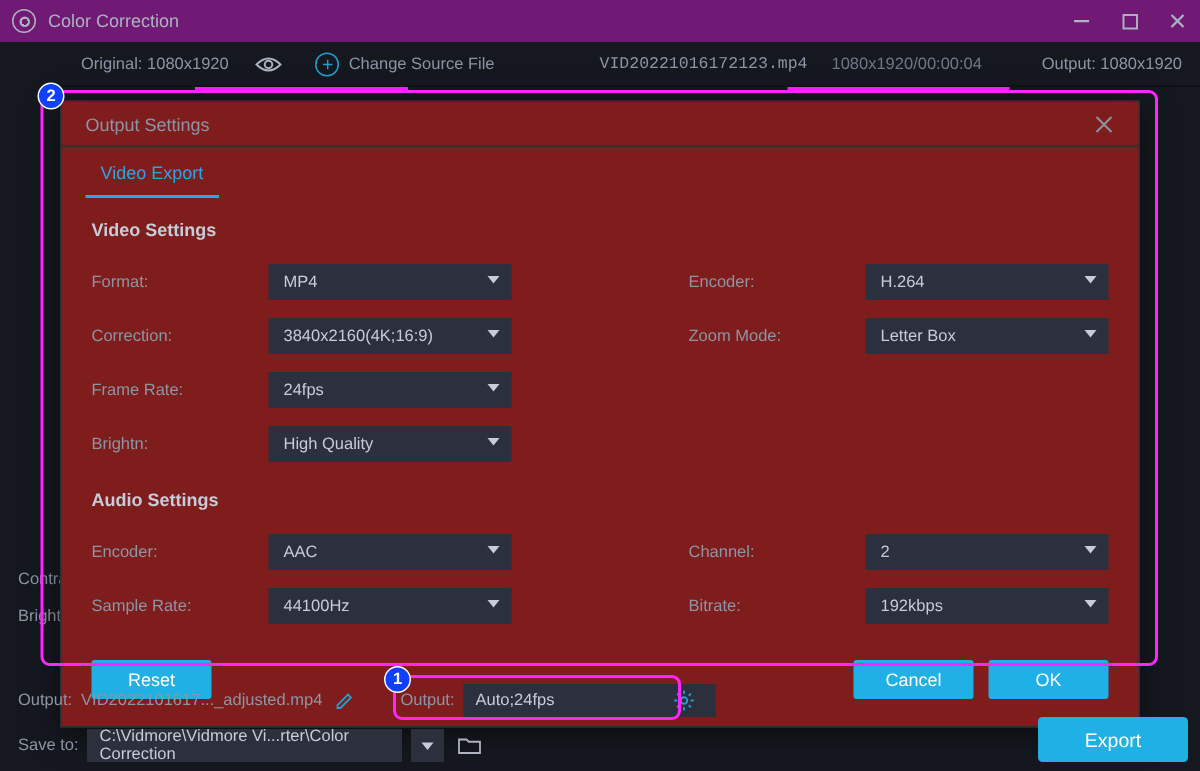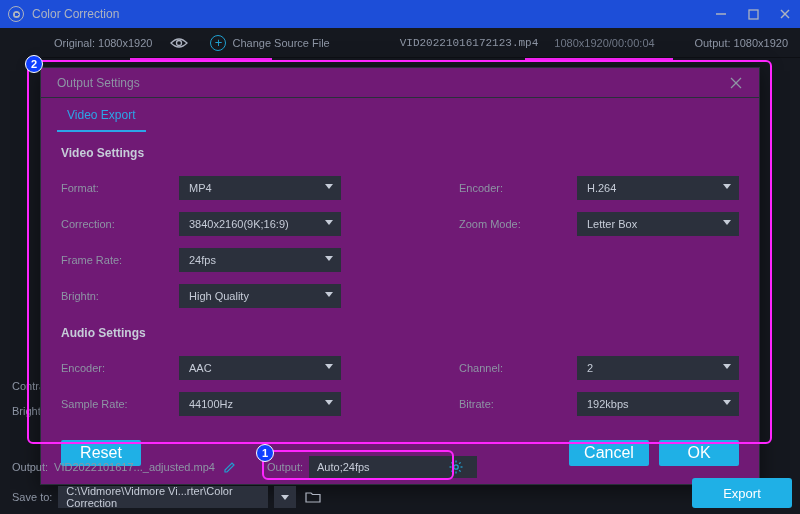--- a/index.html
+++ b/index.html
@@ -1,52 +1,52 @@
 <!DOCTYPE html>
 <html><head>
 <meta charset="utf-8">
 <style>
   * { margin: 0; padding: 0; box-sizing: border-box; font-family: -apple-system, BlinkMacSystemFont, "Segoe UI", Arial, sans-serif; }
   body { background: #15181f; color: #adb3c0; font-size: 12px; width: 800px; height: 514px; overflow: hidden; position: relative; }
   
-  .titlebar { height: 28px; display: flex; align-items: center; padding: 1px 8px; background: #1d4ed8; }
+  .titlebar { height: 28px; display: flex; align-items: center; padding: 1px 8px; background: #701a75; }
   .titlebar .app-icon { width: 16px; height: 16px; border: 1.5px solid #adb3c0; border-radius: 50%; display: flex; align-items: center; justify-content: center; margin-right: 8px; }
   .titlebar .app-icon::after { content: ""; width: 7px; height: 7px; border-radius: 50%; background: radial-gradient(circle, transparent 2px, #adb3c0 2px); }
   .title-text { flex: 1; font-size: 12px; color: #adb3c0; }
   .win-controls { display: flex; gap: 18px; }
   .win-btn { width: 14px; height: 14px; display: flex; align-items: center; justify-content: center; color: #adb3c0; cursor: pointer; font-size: 14px; }
   
   .topbar { height: 30px; padding: 0 12px; display: flex; align-items: center; font-size: 11px; color: #8d95a4; border-bottom: 1px solid #0d0f14; margin-left: 42px; }
   .orig-label { color: #8d95a4; }
   .eye-icon { margin-left: 18px; width: 18px; height: 18px; display: flex; align-items: center; justify-content: center; }
   .changesrc { margin-left: 22px; display: flex; align-items: center; gap: 6px; color: #8d95a4; cursor: pointer; }
   .plus-circle { width: 16px; height: 16px; border-radius: 50%; border: 1.5px solid #20a0d0; color: #20a0d0; display: flex; align-items: center; justify-content: center; font-size: 13px; line-height: 1; }
   .file-info { margin-left: 70px; color: #8d95a4; font-family: Liberation Mono, monospace; }
   .file-meta { margin-left: 16px; color: #707887; }
   .top-out { margin-left: auto; color: #8d95a4; }
   .top-underline { position: absolute; top: 58px; height: 2px; background: #ff25ff; }
   
   
   .annot-rect { position: absolute; border: 2.5px solid #ff25ff; border-radius: 6px; pointer-events: none; }
   .annot-badge { position: absolute; width: 18px; height: 18px; border-radius: 50%; background: #1040ff; color: #fff; font-size: 11px; font-weight: bold; display: flex; align-items: center; justify-content: center; border: 1.5px solid #fff; pointer-events: none; z-index: 5; }
   
-  .dialog { position: absolute; left: 40px; top: 67px; width: 720px; background: #701a75; border: 1px solid #2a2f3a; box-shadow: 0 4px 20px rgba(0,0,0,0.5); }
+  .dialog { position: absolute; left: 40px; top: 67px; width: 720px; background: #7f1d1d; border: 1px solid #2a2f3a; box-shadow: 0 4px 20px rgba(0,0,0,0.5); }
   .dialog-hdr { height: 30px; display: flex; align-items: center; padding: 0 16px; font-size: 12px; color: #8d95a4; border-bottom: 1px solid #2a2f3a; }
   .dialog-close { margin-left: auto; cursor: pointer; font-size: 16px; color: #8d95a4; }
   .tabs { padding: 10px 16px 0 16px; }
   .tab { display: inline-block; color: #2ca5e8; padding: 0 10px 8px 10px; border-bottom: 2px solid #2ca5e8; font-size: 12px; cursor: pointer; }
   
   .section-title { padding: 14px 20px 8px 20px; font-size: 12px; font-weight: bold; color: #c6ccd8; }
   .form-grid { display: grid; grid-template-columns: 100px 162px 1fr 100px 162px; column-gap: 18px; row-gap: 12px; padding: 8px 20px 4px 20px; align-items: center; }
   .lbl { font-size: 11px; color: #8d95a4; }
   .select { background: #2b303c; height: 24px; display: flex; align-items: center; padding: 0 10px; font-size: 11px; color: #c6ccd8; cursor: pointer; position: relative; }
   .select .caret { position: absolute; right: 8px; top: 8px; width: 0; height: 0; border-left: 4px solid transparent; border-right: 4px solid transparent; border-top: 5px solid #c6ccd8; }
   
   .dlg-buttons { display: flex; padding: 20px 20px 18px 20px; gap: 10px; }
-  .btn { height: 26px; min-width: 80px; display: flex; align-items: center; justify-content: center; font-size: 16px; cursor: pointer; border-radius: 2px; }
+  .btn { height: 26px; min-width: 80px; display: flex; align-items: center; justify-content: center; font-size: 12px; cursor: pointer; border-radius: 2px; }
   .btn-cyan { background: #1fb0e6; color: #fff; }
   .spacer { flex: 1; }
   
   
   .bg-ctrl { position: absolute; left: 12px; font-size: 11px; color: #8d95a4; }
   
   .out-row { position: absolute; left: 12px; width: 776px; height: 22px; display: flex; align-items: center; font-size: 11px; color: #8d95a4; gap: 6px; }
   .field-dark { background: #2b303c; height: 22px; padding: 0 8px; display: flex; align-items: center; color: #c6ccd8; }
   .outrow1 { top: 456px; }
   .outrow2 { top: 486px; }
@@ -131,21 +131,21 @@
       </div>
     <span></span>
     <span class="lbl">Encoder:</span>
     <div class="select">
         <span>H.264</span>
         <span class="caret"></span>
       </div>
 
     <span class="lbl">Correction:</span>
     <div class="select">
-        <span>3840x2160(9K;16:9)</span>
+        <span>3840x2160(4K;16:9)</span>
         <span class="caret"></span>
       </div>
     <span></span>
     <span class="lbl">Zoom Mode:</span>
     <div class="select">
         <span>Letter Box</span>
         <span class="caret"></span>
       </div>
 
     <span class="lbl">Frame Rate:</span>

